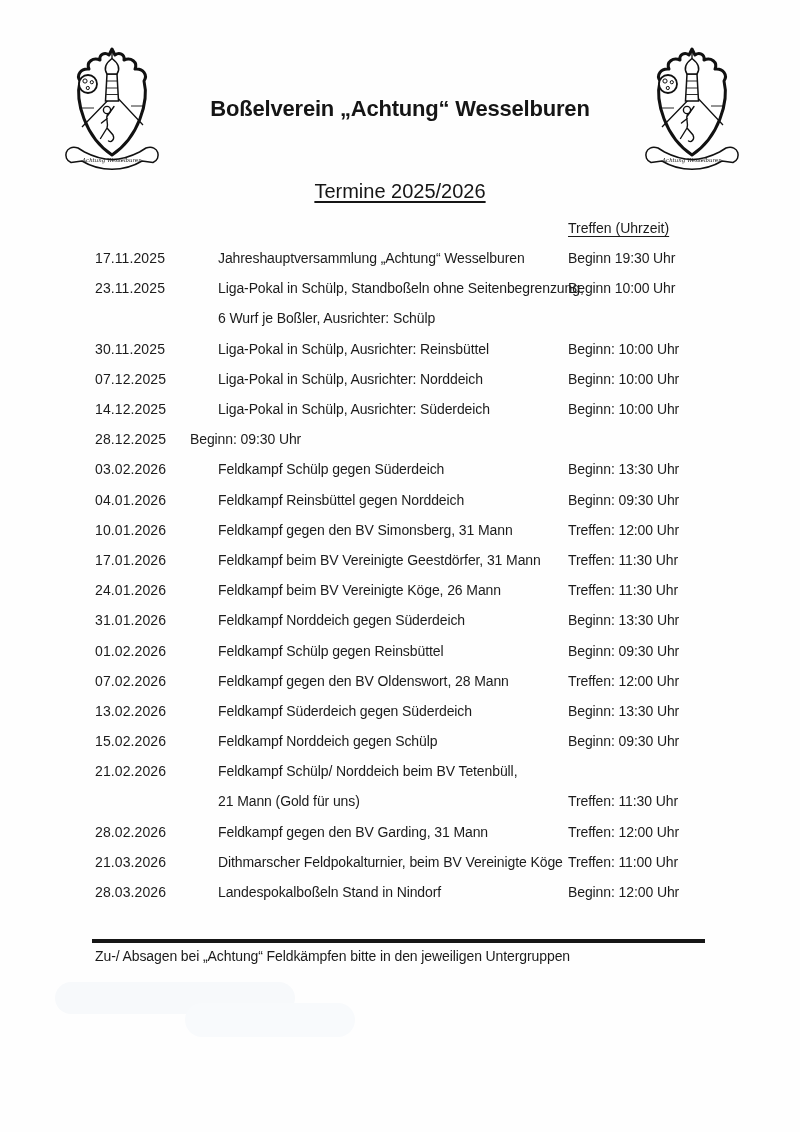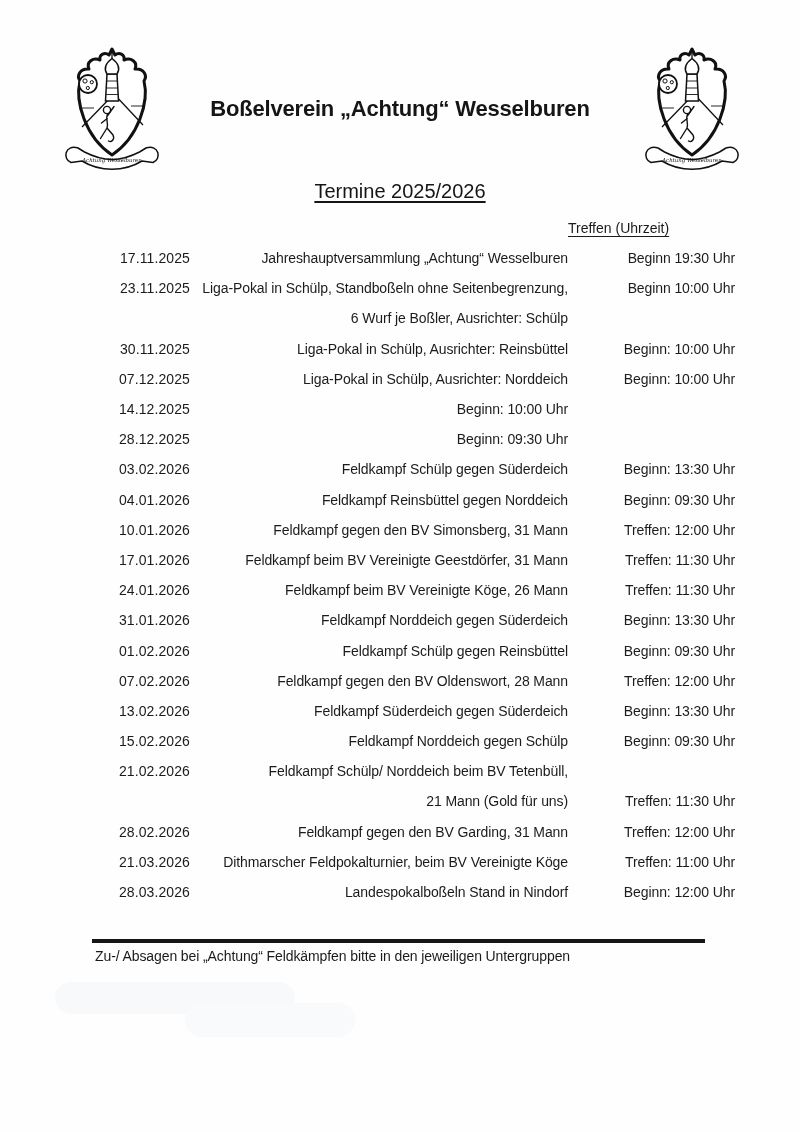--- a/index.html
+++ b/index.html
@@ -50,32 +50,31 @@
     font-size:14px;
     text-decoration:underline;
     text-underline-offset:3px;
     white-space:nowrap;
     text-align:center;
   }
   .rows {
     position:absolute;
     left:95px; top:243px;
     width:640px;
-    text-align:right;
   }
   .row {
     display:grid;
     grid-template-columns:95px 378px auto;
     height:30.2px;
     align-items:center;
     font-size:14px;
     white-space:nowrap;
   }
   .c-date  { letter-spacing:0.1px; }
-  .c-event { letter-spacing:-0.1px; }
+  .c-event { letter-spacing:-0.1px;margin-left:28px; }
   .c-time  { letter-spacing:-0.1px; }
   .rule {
     position:absolute;
     left:92px; top:939px;
     width:613px; height:3.5px;
     background:#161616;
   }
   .footer-note {
     position:absolute;
     left:95px; top:948px;
@@ -177,20 +176,21 @@
   </div>
 
   <div class="row">
     <div class="c-date">07.12.2025</div>
     <div class="c-event">Liga-Pokal in Schülp, Ausrichter: Norddeich</div>
     <div class="c-time">Beginn: 10:00 Uhr</div>
   </div>
 
   <div class="row">
     <div class="c-date">14.12.2025</div>
+    <div class="c-event">Liga-Pokal in Schülp, Ausrichter: Süderdeich</div>
     <div class="c-time">Beginn: 10:00 Uhr</div>
   </div>
 
   <div class="row">
     <div class="c-date">28.12.2025</div>
     <div class="c-time">Beginn: 09:30 Uhr</div>
   </div>
 
   <div class="row">
     <div class="c-date">03.02.2026</div>

